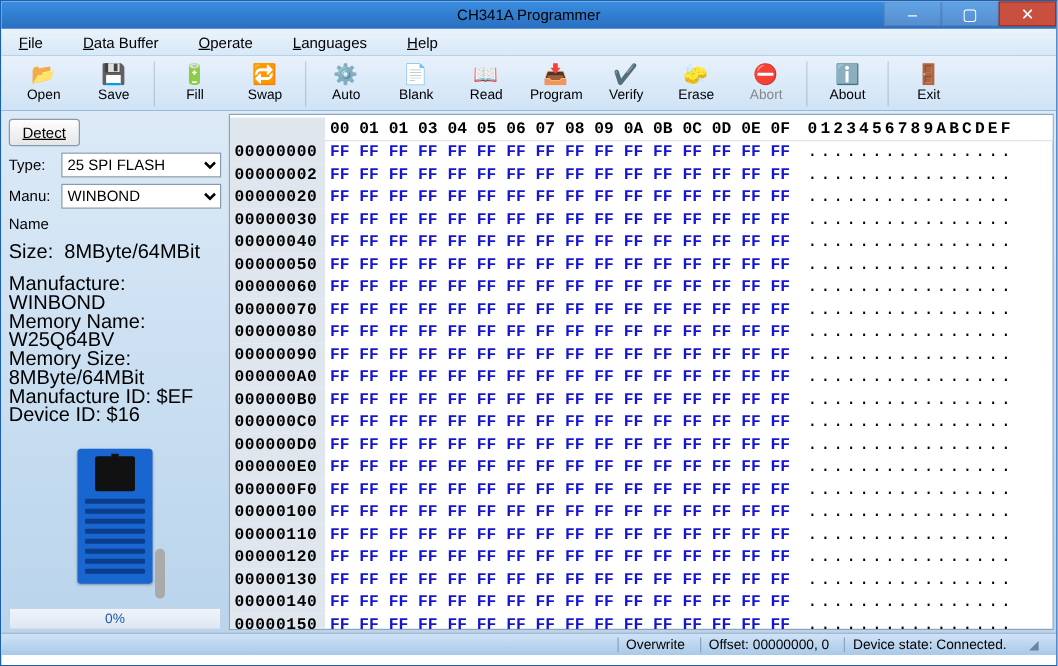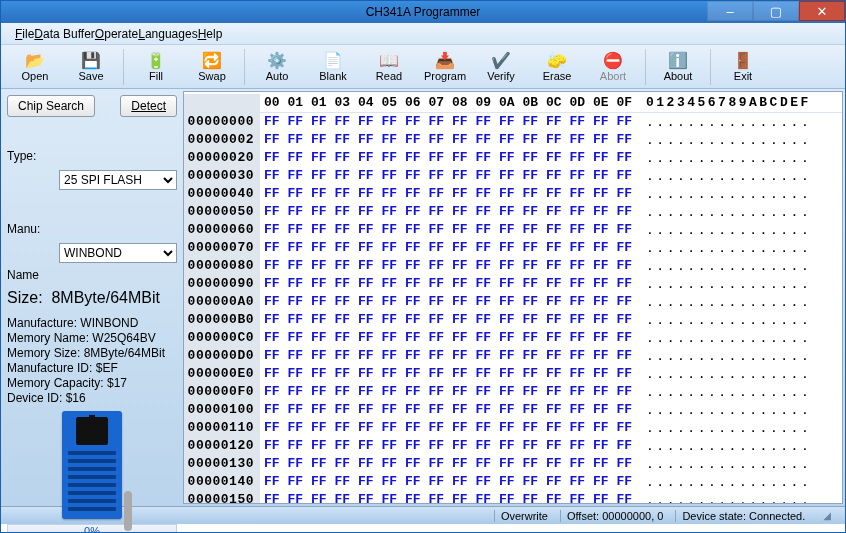--- a/index.html
+++ b/index.html
@@ -5,39 +5,39 @@
   * { box-sizing: border-box; margin: 0; padding: 0; }
   body { font-family: "Segoe UI", Tahoma, sans-serif; font-size: 12px; background: #fff; width: 846px; height: 533px; overflow: hidden; border: 1px solid #1a5fb0; }
   
   .titlebar { height: 22px; background: linear-gradient(#3a8de0, #2a6fc0); display: flex; align-items: center; justify-content: center; position: relative; color: #000; }
   .titlebar .title { font-size: 12px; }
   .titlebar .ctrls { position: absolute; right: 0; top: 0; display: flex; height: 20px; }
   .titlebar .ctrl { width: 46px; height: 20px; display: flex; align-items: center; justify-content: center; font-size: 13px; font-family: sans-serif; }
   .titlebar .ctrl.min, .titlebar .ctrl.max { background: rgba(255,255,255,0.2); color: #fff; border: 1px solid rgba(0,0,0,0.1);}
   .titlebar .ctrl.close { background: #c94f3e; color: #fff; border: 1px solid #a03020;}
   
-  .menubar { height: 22px; background: linear-gradient(#eaf3fb, #d7e8f7); display: flex; align-items: center; padding-left: 14px; border-bottom: 1px solid #b8d0e8; font-size: 12px; }
+  .menubar { height: 22px; background: linear-gradient(#eaf3fb, #d7e8f7); display: flex; align-items: center; padding-left: 14px; gap: 32px; border-bottom: 1px solid #b8d0e8; font-size: 12px; }
   .menubar span { cursor: default; }
   .menubar span u { text-decoration: underline; }
   
   .toolbar { height: 44px; background: linear-gradient(#e8f1fb, #cfe3f6); display: flex; align-items: center; padding: 2px 6px; border-bottom: 1px solid #9db8d8; gap: 0; }
   .toolbtn { display: flex; flex-direction: column; align-items: center; justify-content: center; min-width: 56px; height: 40px; font-size: 11px; color: #000; cursor: default; }
   .toolbtn.disabled { color: #888; }
   .toolbtn .ico { font-size: 16px; line-height: 18px; }
   .sep { width: 1px; height: 36px; background: rgba(0,0,0,0.15); margin: 0 4px; }
   
   .main { display: flex; height: 417px; background: linear-gradient(#dceaf7, #b9d4ec); }
   .sidebar { width: 182px; padding: 6px 6px 2px 6px; display: flex; flex-direction: column; gap: 5px; }
   .btnrow { display: flex; gap: 6px; justify-content: space-between; }
   .sbtn { background: linear-gradient(#fefefe, #e6e6e6); border: 1px solid #8a9aad; border-radius: 3px; padding: 3px 10px; font-size: 12px; cursor: default; }
-  .row { display: flex; align-items: center; gap: 16px; }
+  .row { display: flex; align-items: center; gap: 6px; }
   .row label { width: 36px; font-size: 12px; }
-  select { flex: 1; height: 20px; font-size: 12px; border: 1px solid #8a9aad; background: #fff; margin-top: 48px; }
+  select { flex: 1; height: 20px; font-size: 12px; border: 1px solid #8a9aad; background: #fff; }
   .sizeline { font-size: 16px; padding-top: 2px; }
-  .info { font-size: 12px; line-height: 15px; padding-top: 4px; }
+  .info { font-size: 16px; line-height: 15px; padding-top: 4px; }
   .chipdraw { flex: 1; display: flex; align-items: center; justify-content: center; }
   .progsock { width: 60px; height: 108px; background: #1a66d0; border-radius: 3px; position: relative; box-shadow: 0 1px 2px rgba(0,0,0,0.3); }
   .chipbody { position: absolute; top: 6px; left: 14px; width: 32px; height: 28px; background: #111; border-radius: 2px; }
   .chipbody::before { content:""; position:absolute; top:-2px; left:13px; width:6px; height:4px; background:#111; border-radius:0 0 3px 3px; }
   .pins { position: absolute; top: 40px; left: 6px; right: 6px; display: flex; flex-direction: column; gap: 4px; }
   .pins div { height: 4px; background: #0b3e8a; border-radius: 1px; }
   .lever { position: absolute; right: -10px; bottom: -12px; width: 8px; height: 40px; background: #aaa; border-radius: 4px; }
   .progress { height: 18px; background: linear-gradient(#f0f4fa,#dde7f3); border: 1px solid #c2d3e6; display: flex; align-items: center; justify-content: center; font-size: 11px; color: #1958b5; }
   
   .hexwrap { flex: 1; display: flex; flex-direction: column; background: #fff; border: 1px solid #8ca5c0; margin: 2px 2px 2px 0; }
@@ -136,21 +136,20 @@
   <div class="sep"></div>
   <div class="toolbtn">
       <div class="ico">🚪</div>
       <div>Exit</div>
     </div>
 </div>
 
 <div class="main">
   <div class="sidebar">
     <div class="btnrow">
-      <button class="sbtn">Chip Search</button>
       <button class="sbtn" style="text-decoration: underline;">Detect</button>
     </div>
     <div class="row">
       <label>Type:</label>
       <select><option>25 SPI FLASH</option></select>
     </div>
     <div class="row">
       <label>Manu:</label>
       <select><option>WINBOND</option></select>
     </div>
@@ -158,21 +157,20 @@
       <label>Name</label>
     </div>
     <div class="sizeline">
       <span>Size:</span>&nbsp;&nbsp;<span>8MByte/64MBit</span>
     </div>
     <div class="info">
       <div>Manufacture: WINBOND</div>
       <div>Memory Name: W25Q64BV</div>
       <div>Memory Size: 8MByte/64MBit</div>
       <div>Manufacture ID: $EF</div>
-      <div>Memory Capacity: $17</div>
       <div>Device ID: $16</div>
     </div>
     <div class="chipdraw">
       <div class="progsock">
         <div class="chipbody"></div>
         <div class="pins">
             <div></div>
             <div></div>
             <div></div>
             <div></div>

